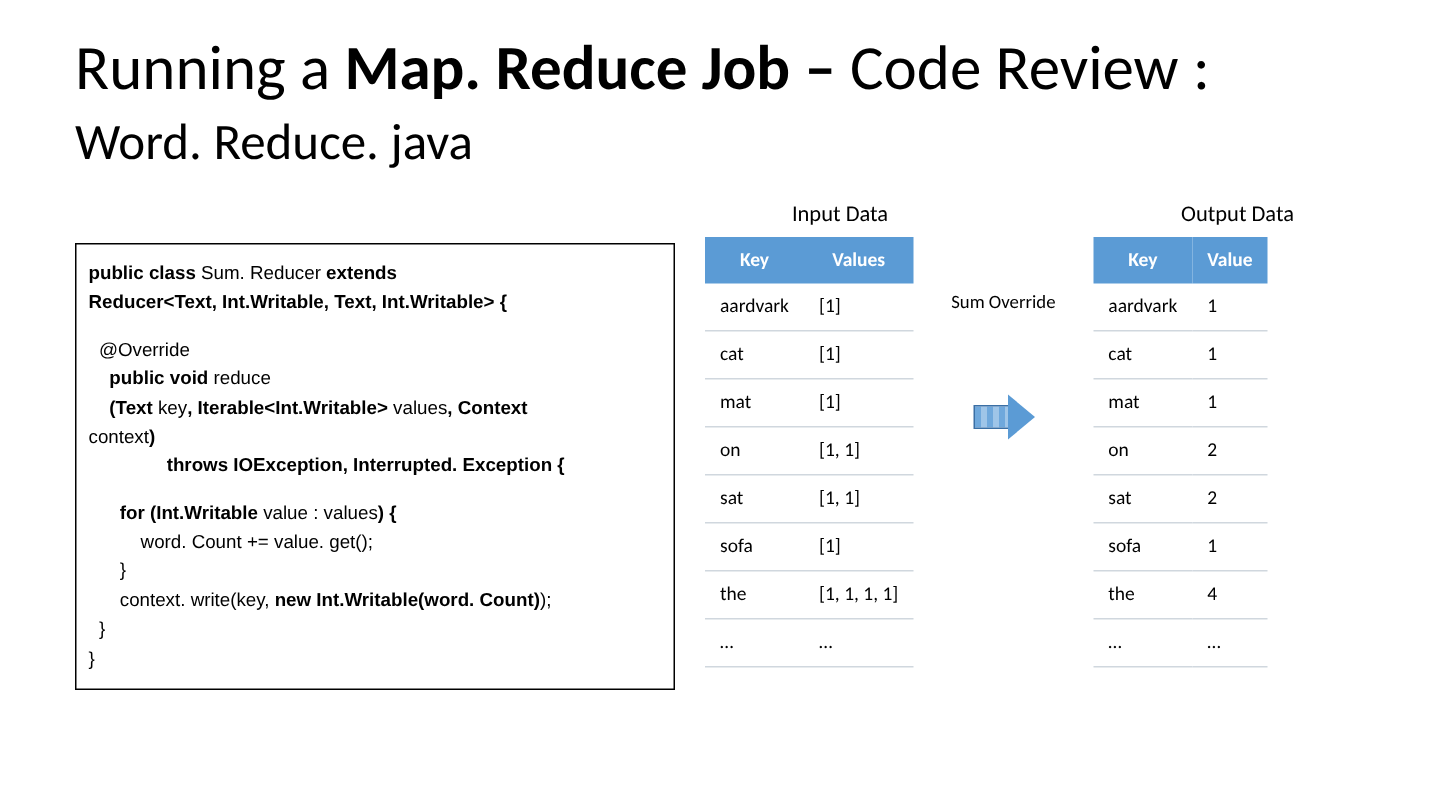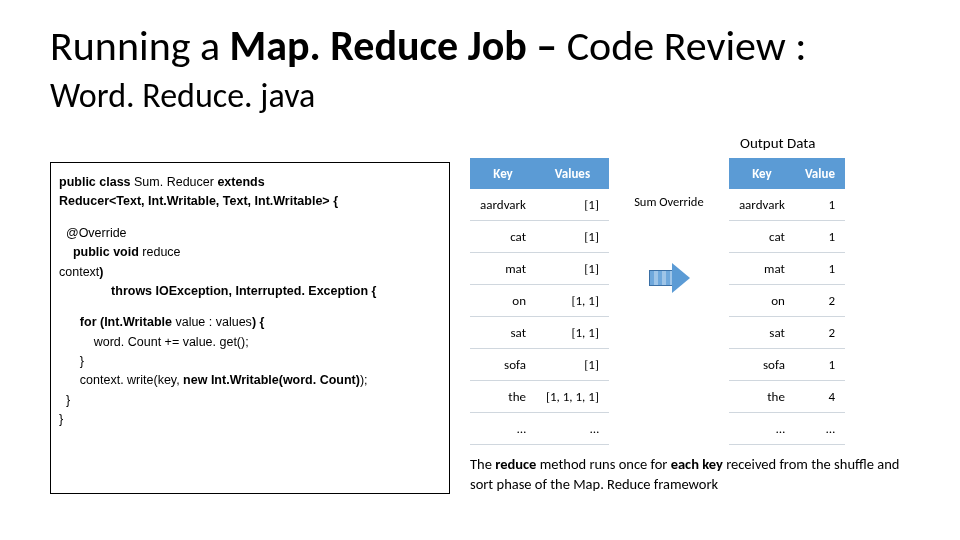--- a/index.html
+++ b/index.html
@@ -20,25 +20,25 @@
   font-family: Arial, sans-serif;
   font-size: 12.5px;
   line-height: 1.55;
   margin-top: 28px;
 }
 .code-box .kw { font-weight: 700; }
 .tables-area { flex: 1; position: relative; }
 .table-labels { display: flex; font-size: 15px; margin-bottom: 6px; }
 .lbl-input { width: 180px; text-align: center; }
 .lbl-spacer { flex: 1; }
-.lbl-output { width: 170px; }
+.lbl-output { width: 170px; text-align: center; }
 .tables-row { display: flex; align-items: flex-start; }
 table { border-collapse: collapse; font-size: 13px; }
 th { background: #5b9bd5; color: #fff; font-weight: 600; padding: 8px 10px; text-align: center; }
-td { padding: 8px 10px; text-align: right; border-bottom: 0.5px solid #d0d7de; }
+td { padding: 8px 10px; text-align: left; border-bottom: 0.5px solid #d0d7de; }
 .mid-col { width: 120px; font-size: 12.5px; display: flex; flex-direction: column; align-items: center; padding-top: 36px; }
 .arrow {
   width: 40px; height: 26px; position: relative; margin-top: 56px;
 }
 .arrow-body {
   position: absolute; left: 0; top: 5px;
   width: 24px; height: 16px;
   background: repeating-linear-gradient(90deg, #6fa8dc 0 4px, #9fc5e8 4px 8px);
   border: 1px solid #3a6fa5;
 }
@@ -61,33 +61,35 @@
 <div class="subtitle">Word. Reduce. java</div>
 
 <div class="content">
 
   <div class="code-box">
     <div><span class="kw">public class </span><span>Sum. Reducer </span><span class="kw">extends</span></div>
     <div><span class="kw">Reducer&lt;Text, Int.Writable, Text, Int.Writable&gt; {</span></div>
     <div style="height:12px"></div>
     <div style="white-space:pre">  @Override</div>
     <div style="white-space:pre"><span class="kw">    public void </span><span>reduce</span></div>
+    <div style="white-space:pre"><span class="kw">    (Text </span><span>key</span><span class="kw">, Iterable&lt;Int.Writable&gt; </span><span>values</span><span class="kw">, Context</span></div>
     <div><span>context</span><span class="kw">)</span></div>
     <div style="white-space:pre"><span class="kw">               throws IOException, Interrupted. Exception {</span></div>
     <div style="height:12px"></div>
     <div style="white-space:pre"><span class="kw">      for (Int.Writable </span><span>value : values</span><span class="kw">) {</span></div>
     <div style="white-space:pre">          word. Count += value. get();</div>
     <div style="white-space:pre">      }</div>
     <div style="white-space:pre"><span>      context. write(key, </span><span class="kw">new Int.Writable(word. Count)</span><span>);</span></div>
     <div style="white-space:pre">  }</div>
     <div>}</div>
   </div>
 
   <div class="tables-area">
     <div class="table-labels">
+      <div class="lbl-input">Input Data</div>
       <div class="lbl-spacer"></div>
       <div class="lbl-output">Output Data</div>
     </div>
     <div class="tables-row">
       <table>
         <thead>
             <tr>
           <th>Key</th>
           <th>Values</th>
         </tr>
@@ -170,18 +172,15 @@
               <td>the</td>
               <td>4</td>
             </tr>
             <tr>
               <td>…</td>
               <td>…</td>
             </tr>
           </tbody>
       </table>
     </div>
-    <div class="caption">
-      <span>The </span><span class="b">reduce </span><span>method runs once for </span><span class="b">each key </span><span>received from the shuffle and sort phase of the Map. Reduce framework</span>
-    </div>
   </div>
 
 </div>
 
 </body></html>

